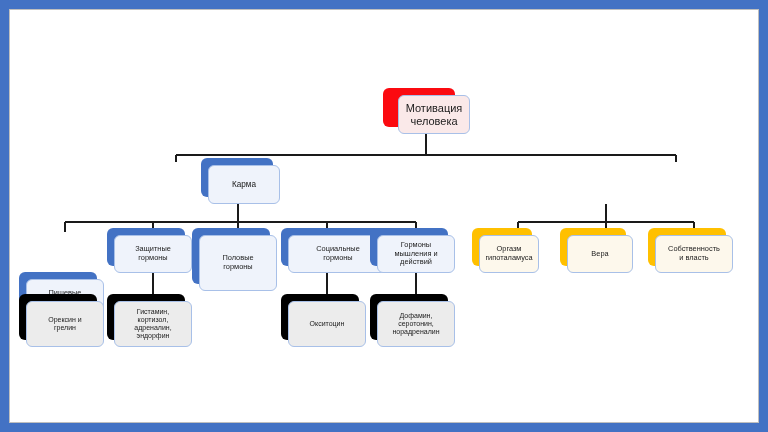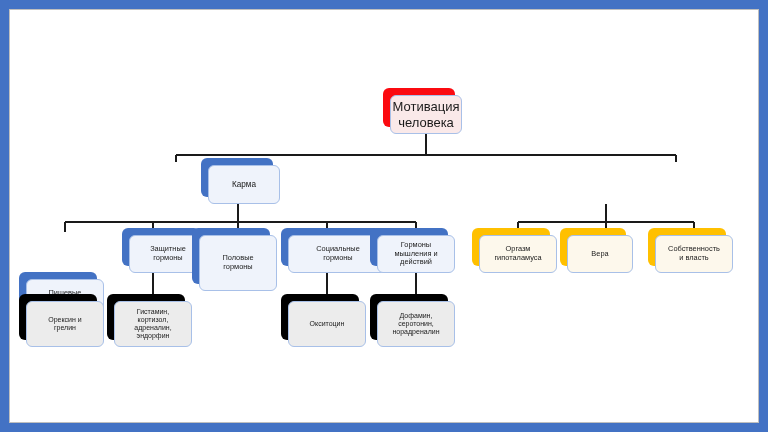--- a/index.html
+++ b/index.html
@@ -83,21 +83,21 @@
   .sh-blue   { background: #4372c4; }
   .sh-amber  { background: #ffc000; }
   .sh-black  { background: #000000; }
 
   .fill-pink  { background: #fae9e9; }
   .fill-blue  { background: #eff3fb; }
   .fill-cream { background: #fdf8ec; }
   .fill-grey  { background: #ececec; }
 
   
-  .fs-root  { font-size: 13px; }
+  .fs-root  { font-size: 11px; margin-left: 8px; }
   .fs-l2    { font-size: 8.2px; }
   .fs-l3    { font-size: 7.4px; }
   .fs-leaf  { font-size: 7.0px; }
 </style>
 </head>
 <body>
 
 <div id="slide-frame">
   <div id="slide-canvas">
 
@@ -141,21 +141,21 @@
       <div class="node-card fill-blue fs-l2">Карма</div>
     </div>
 
 
     <div class="node" style="left:16px; top:225px; width:78px; height:38px;margin-top:44px;">
       <div class="node-shadow sh-blue"></div>
       <div class="node-card fill-blue fs-l3">Пищевые
 гормоны</div>
     </div>
 
-    <div class="node" style="left:104px; top:225px; width:78px; height:38px;margin-left:15px;">
+    <div class="node" style="left:104px; top:225px; width:78px; height:38px;">
       <div class="node-shadow sh-blue"></div>
       <div class="node-card fill-blue fs-l3">Защитные
 гормоны</div>
     </div>
 
     <div class="node" style="left:189px; top:225px; width:78px; height:56px;">
       <div class="node-shadow sh-blue"></div>
       <div class="node-card fill-blue fs-l3">Половые
 гормоны</div>
     </div>
@@ -166,21 +166,21 @@
 гормоны</div>
     </div>
 
     <div class="node" style="left:367px; top:225px; width:78px; height:38px;">
       <div class="node-shadow sh-blue"></div>
       <div class="node-card fill-blue fs-l3">Гормоны
 мышления и
 действий</div>
     </div>
 
-    <div class="node" style="left:469px; top:225px; width:78px; height:38px;">
+    <div class="node" style="left:469px; top:225px; width:60px; height:38px;">
       <div class="node-shadow sh-amber"></div>
       <div class="node-card fill-cream fs-l3">Оргазм
 гипоталамуса</div>
     </div>
 
     <div class="node" style="left:557px; top:225px; width:66px; height:38px;">
       <div class="node-shadow sh-amber"></div>
       <div class="node-card fill-cream fs-l3">Вера</div>
     </div>
 

